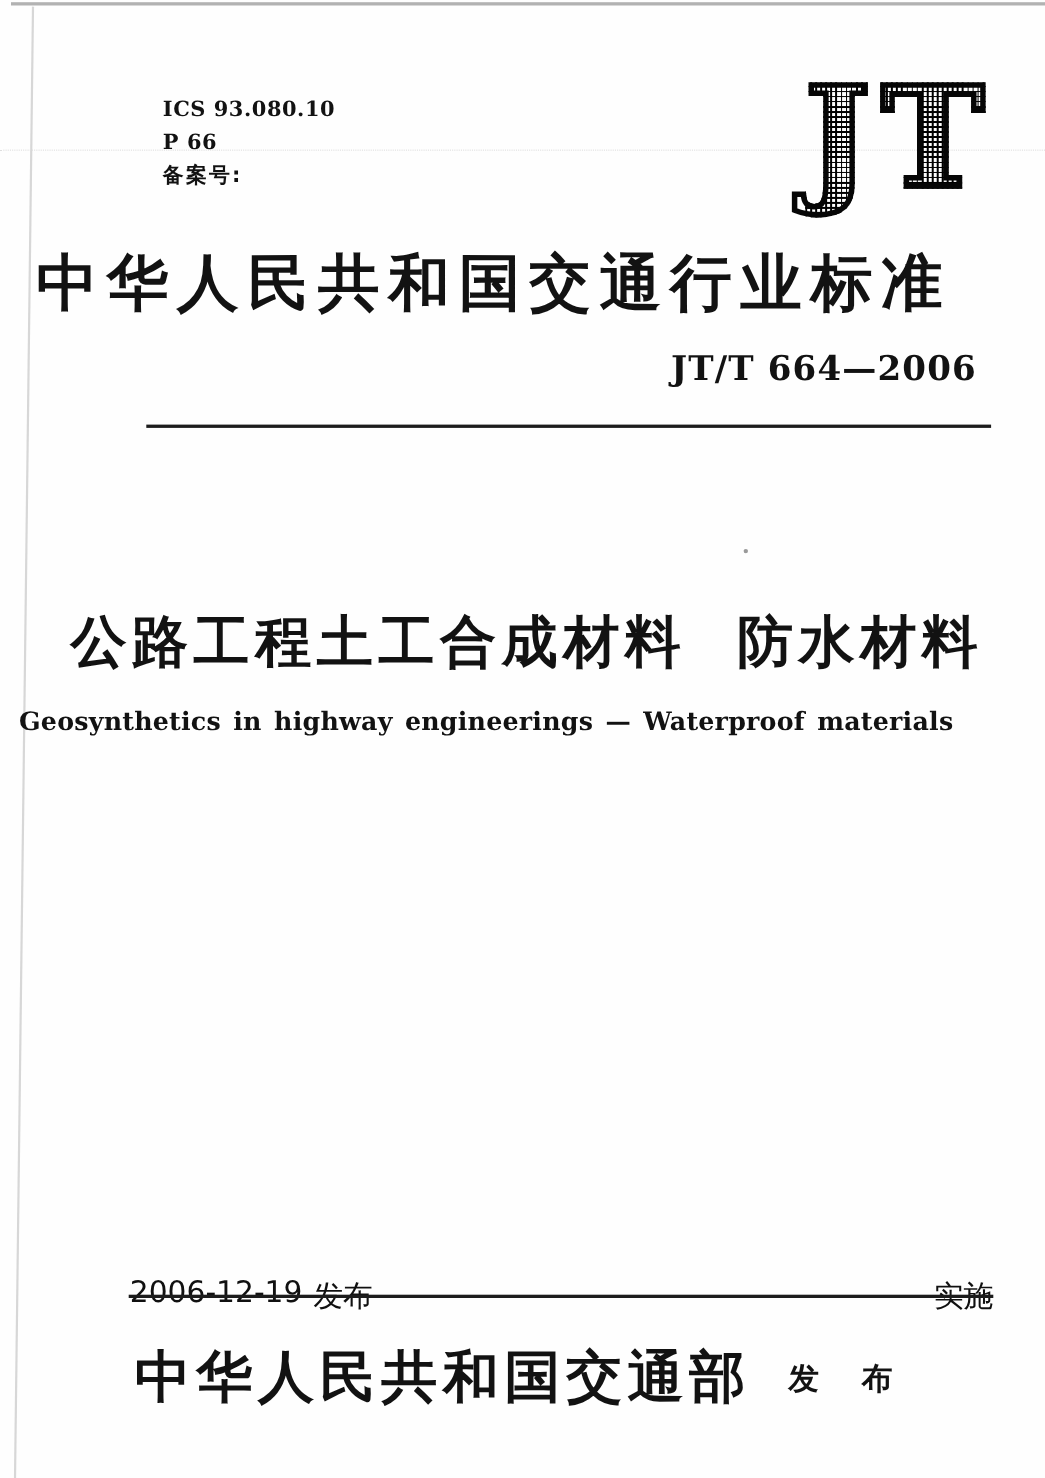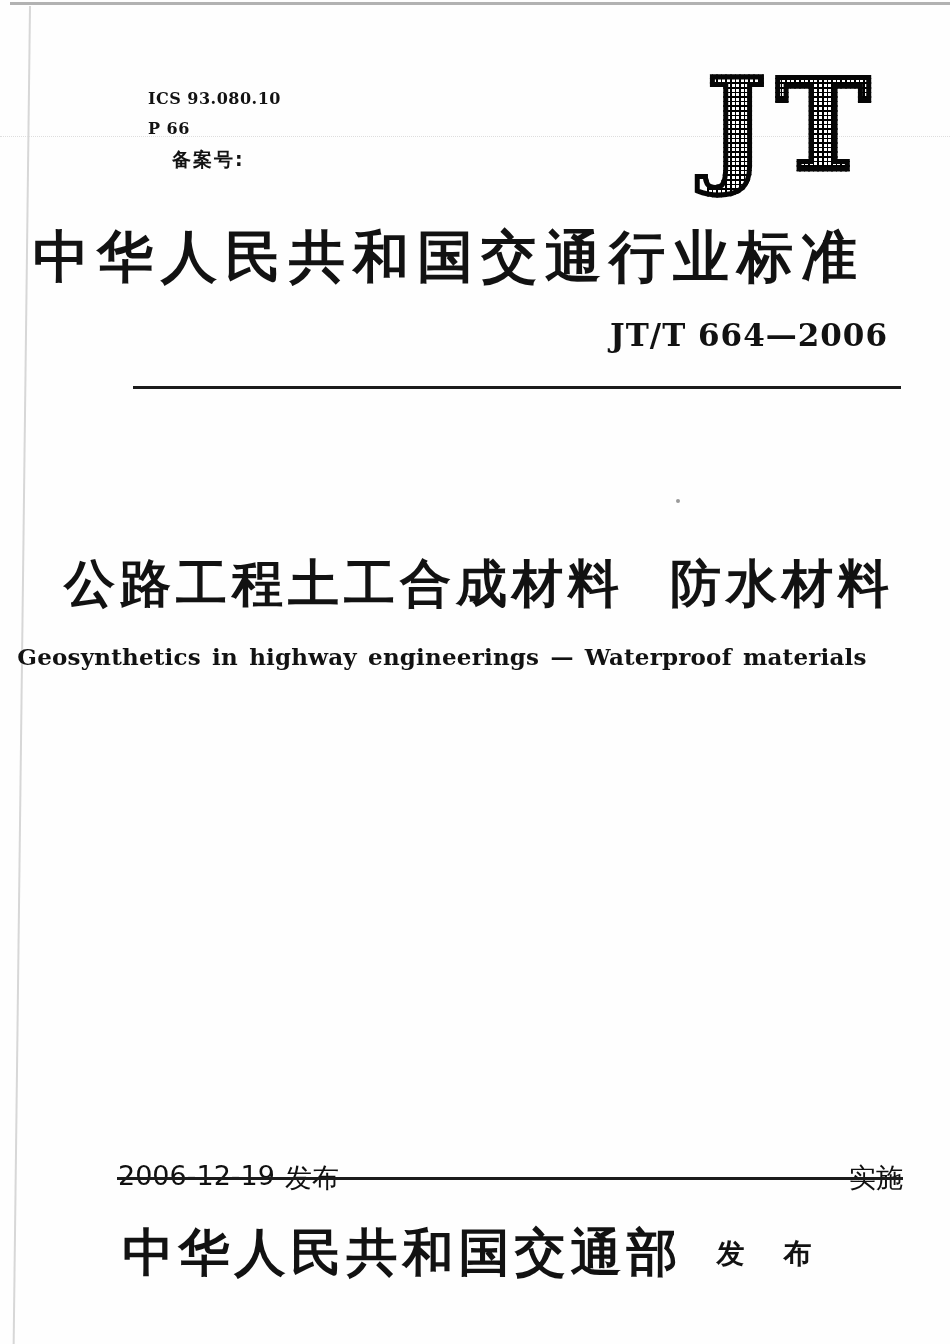--- a/index.html
+++ b/index.html
@@ -15,28 +15,28 @@
   .scan-top-line{position:absolute;top:2px;left:10px;width:940px;height:3px;background:#b2b2b2;}
   .scan-left-line{
     position:absolute;top:6px;left:29px;width:2px;height:1345px;
     background:#d7d7d7;transform:rotate(0.7deg);transform-origin:top left;
   }
   .scan-dotted-line{position:absolute;top:136px;left:0;width:950px;border-top:1px dotted #dedede;}
   .scan-dot{position:absolute;top:499px;left:676px;width:4px;height:4px;background:#9a9a9a;border-radius:50%;}
 
   
   .ics-block{position:absolute;top:84px;left:148px;line-height:30px;}
-  .ics-line{font-weight:bold;font-size:16px;letter-spacing:0.5px;}
+  .ics-line{font-weight:bold;font-size:19px;letter-spacing:0.5px;}
   .record-line{
     font-family:"DejaVu Sans","Liberation Sans",sans-serif;
-    font-weight:bold;font-size:19px;letter-spacing:2px;margin-left:24px;
+    font-weight:bold;font-size:19px;letter-spacing:2px;
   }
 
   
-  .logo{position:absolute;top:74px;right:70px;}
+  .logo{position:absolute;top:74px;right:45px;}
   .logo-text{
     font-family:"DejaVu Serif","Liberation Serif",serif;
     font-weight:bold;font-size:126px;line-height:0.82;letter-spacing:10px;
     color:transparent;
     background-image:
       repeating-linear-gradient(0deg,#000 0,#000 1.6px,rgba(0,0,0,0) 1.6px,rgba(0,0,0,0) 4.6px),
       repeating-linear-gradient(90deg,#000 0,#000 1.6px,rgba(0,0,0,0) 1.6px,rgba(0,0,0,0) 4.6px);
     -webkit-background-clip:text;background-clip:text;
     -webkit-text-stroke:5px #060606;
   }

